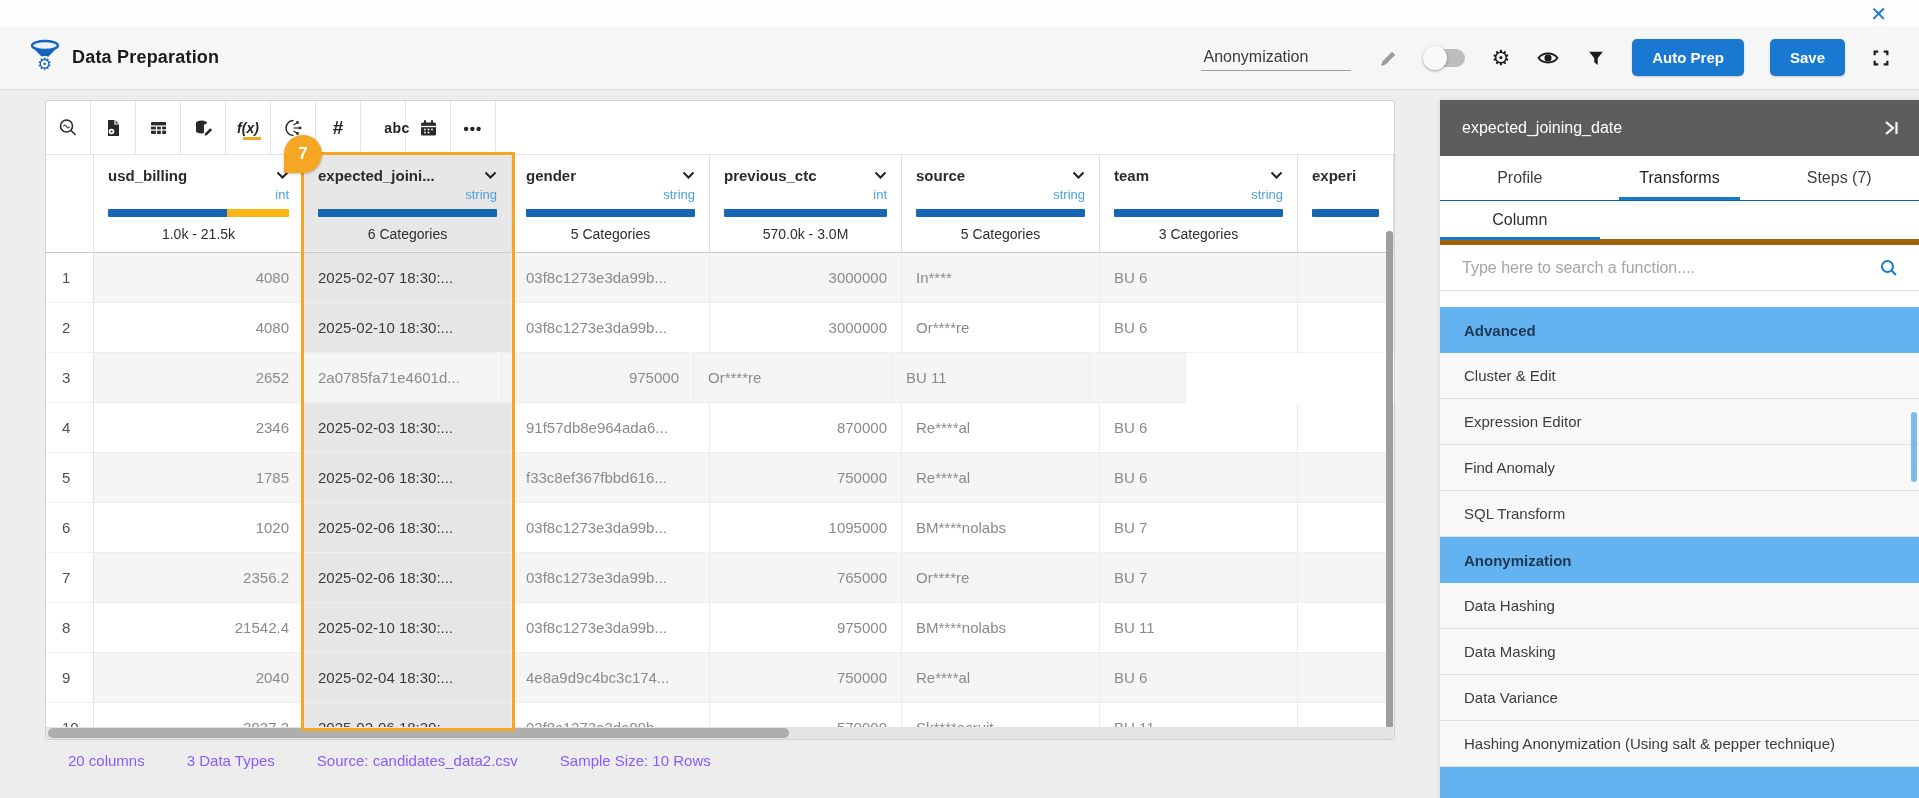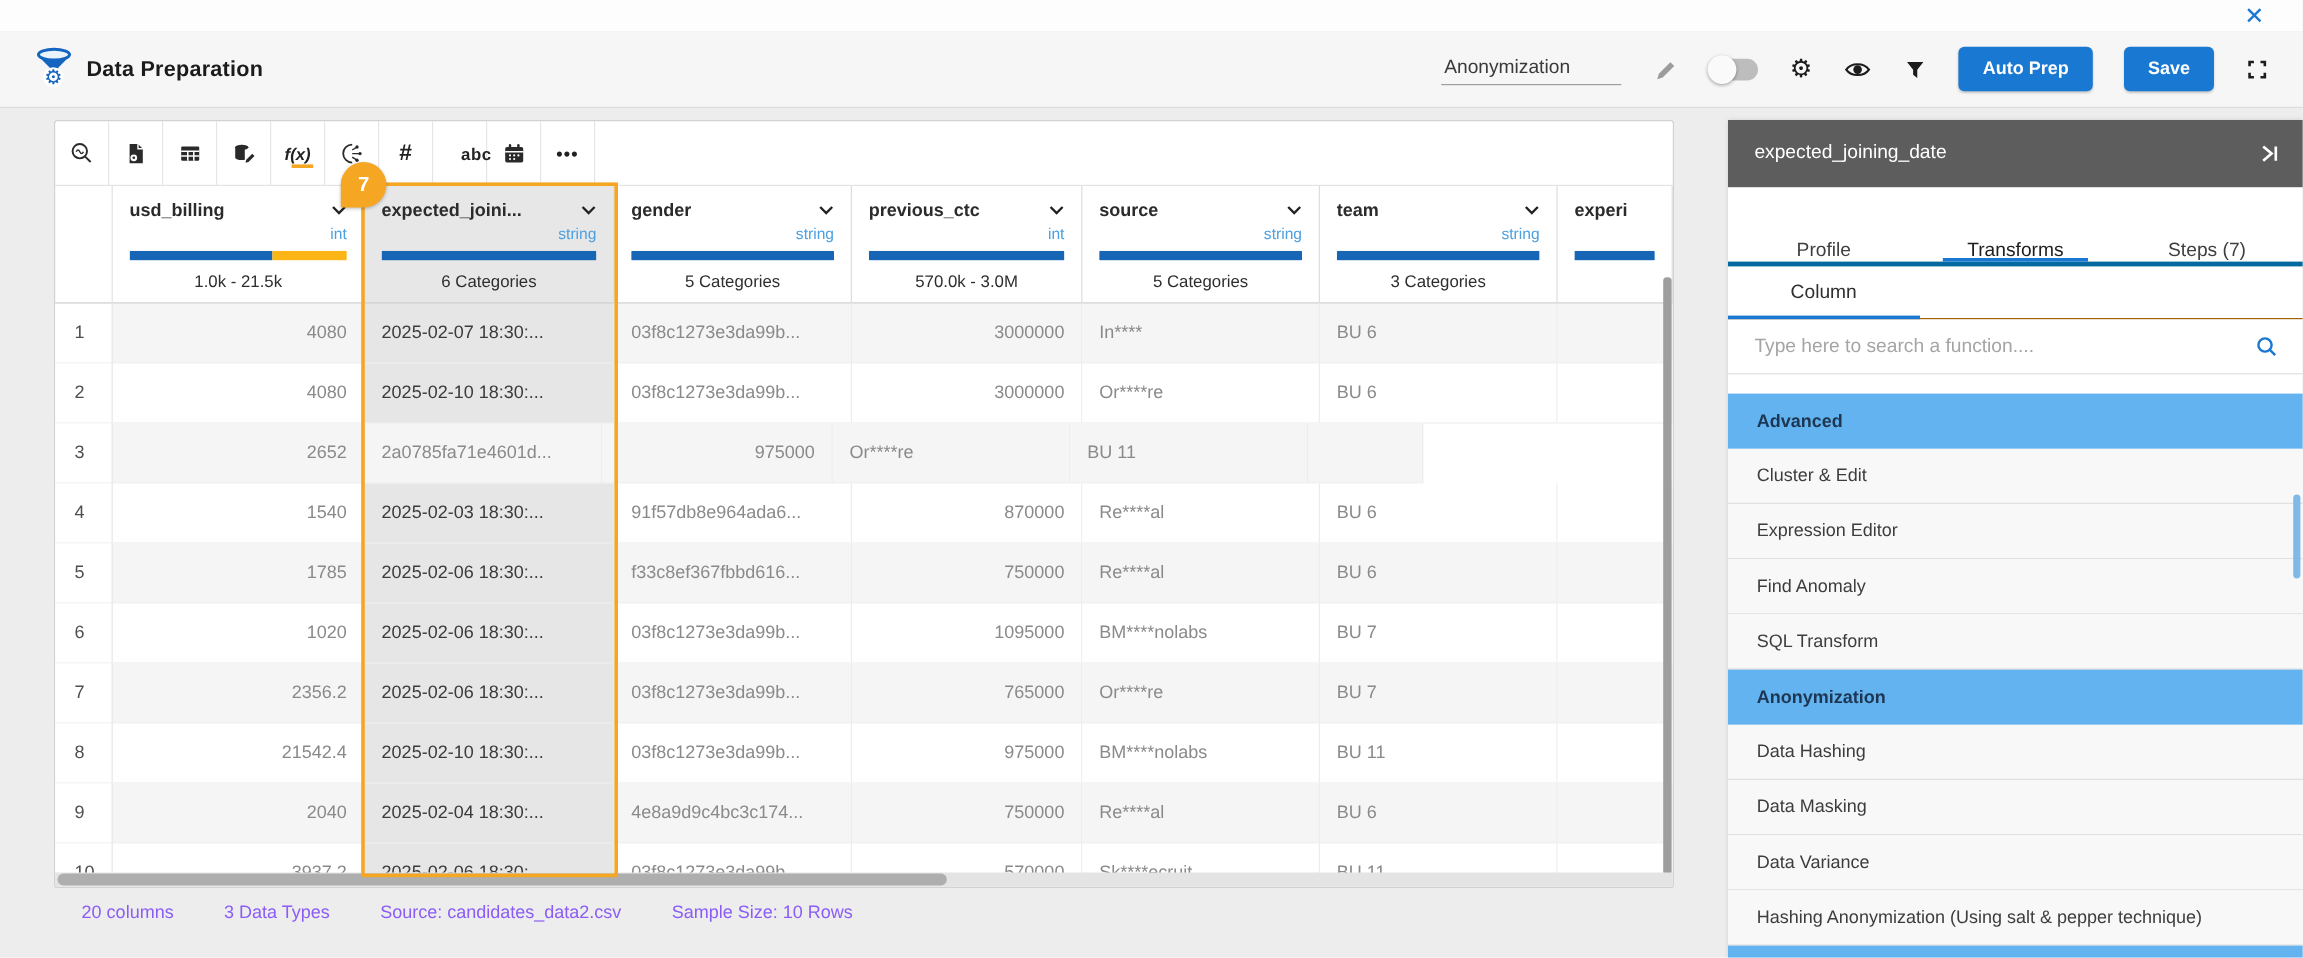--- a/index.html
+++ b/index.html
@@ -68,25 +68,25 @@
   .step-badge span { color:#fff; font-size:17px; font-weight:bold; }
 
   
   .status-bar { position:absolute; left:68px; top:752px; display:flex; gap:42px; align-items:center; }
   .status-bar span { color:#8b5cf6; font-size:15px; font-weight:500; white-space:nowrap; }
 
   
   .side-panel { position:absolute; left:1440px; top:100px; width:479px; height:698px; background:#fff; box-shadow:0 0 4px rgba(0,0,0,.12); }
   .panel-header { height:56px; background:#5d5d5d; display:flex; align-items:center; justify-content:space-between; padding:0 18px 0 22px; }
   .panel-title { color:#fff; font-size:16px; font-weight:500; }
-  .panel-tabs { height:66px; display:flex; border-bottom:4px solid #0369a1;align-items:flex-end; }
+  .panel-tabs { height:45px; display:flex; border-bottom:1px solid #0369a1; }
   .ptab { flex:1; display:flex; align-items:center; justify-content:center; font-size:16px; color:#3f3f3f; cursor:pointer; position:relative; }
   .ptab.active { color:#1f1f1f; }
   .ptab.active::after { content:""; position:absolute; left:12%; right:12%; bottom:0; height:3px; background:#1878d2; }
-  .panel-subtabs { height:44px; display:flex; border-bottom:1px solid #a16207; }
+  .panel-subtabs { height:44px; display:flex; border-bottom:6px solid #a16207; }
   .pstab { width:33.3%; display:flex; align-items:center; justify-content:center; font-size:16px; color:#2f2f2f; cursor:pointer; position:relative; }
   .pstab.active::after { content:""; position:absolute; left:0; right:0; bottom:-1px; height:3px; background:#1878d2; }
   .panel-search { height:46px; display:flex; align-items:center; border-bottom:1px solid #e0e0e0; padding:0 20px 0 22px; margin-bottom:16px; }
   .panel-search input { flex:1; border:none; outline:none; font-size:16px; color:#3a3a3a; font-family:inherit; background:transparent; }
   .panel-search input::placeholder { color:#a5a5a5; }
   .panel-list { }
   .p-item { height:46px; display:flex; align-items:center; padding-left:24px; font-size:15px; color:#3d3d3d; background:#f8f8f8; border-bottom:1px solid #e0e0e0; cursor:pointer; }
   .p-item.cat { background:#63b3f0; color:#1d3752; font-weight:bold; border-bottom:none; }
   .panel-scroll-thumb { position:absolute; right:2px; top:312px; width:6px; height:70px; background:#7fb9e8; border-radius:3px; cursor:pointer; }
 </style>
@@ -347,21 +347,21 @@
           <div class="g-rn">3</div>
           <div class="g-cell num" style="width: 210px;">2652</div>
           <div class="g-cell" style="width: 198px;">2a0785fa71e4601d...</div>
           <div class="g-cell num" style="width: 192px;">975000</div>
           <div class="g-cell" style="width: 198px;">Or****re</div>
           <div class="g-cell" style="width: 198px;">BU 11</div>
           <div class="g-cell" style="width: 96px;"></div>
         </div>
         <div class="g-row">
           <div class="g-rn">4</div>
-          <div class="g-cell num" style="width: 210px;">1540</div>
+          <div class="g-cell num" style="width: 210px;">2346</div>
           <div class="g-cell hl" style="width: 208px;">2025-02-03 18:30:...</div>
           <div class="g-cell" style="width: 198px;">91f57db8e964ada6...</div>
           <div class="g-cell num" style="width: 192px;">870000</div>
           <div class="g-cell" style="width: 198px;">Re****al</div>
           <div class="g-cell" style="width: 198px;">BU 6</div>
           <div class="g-cell" style="width: 96px;"></div>
         </div>
         <div class="g-row stripe">
           <div class="g-rn">5</div>
           <div class="g-cell num" style="width: 210px;">1785</div>

